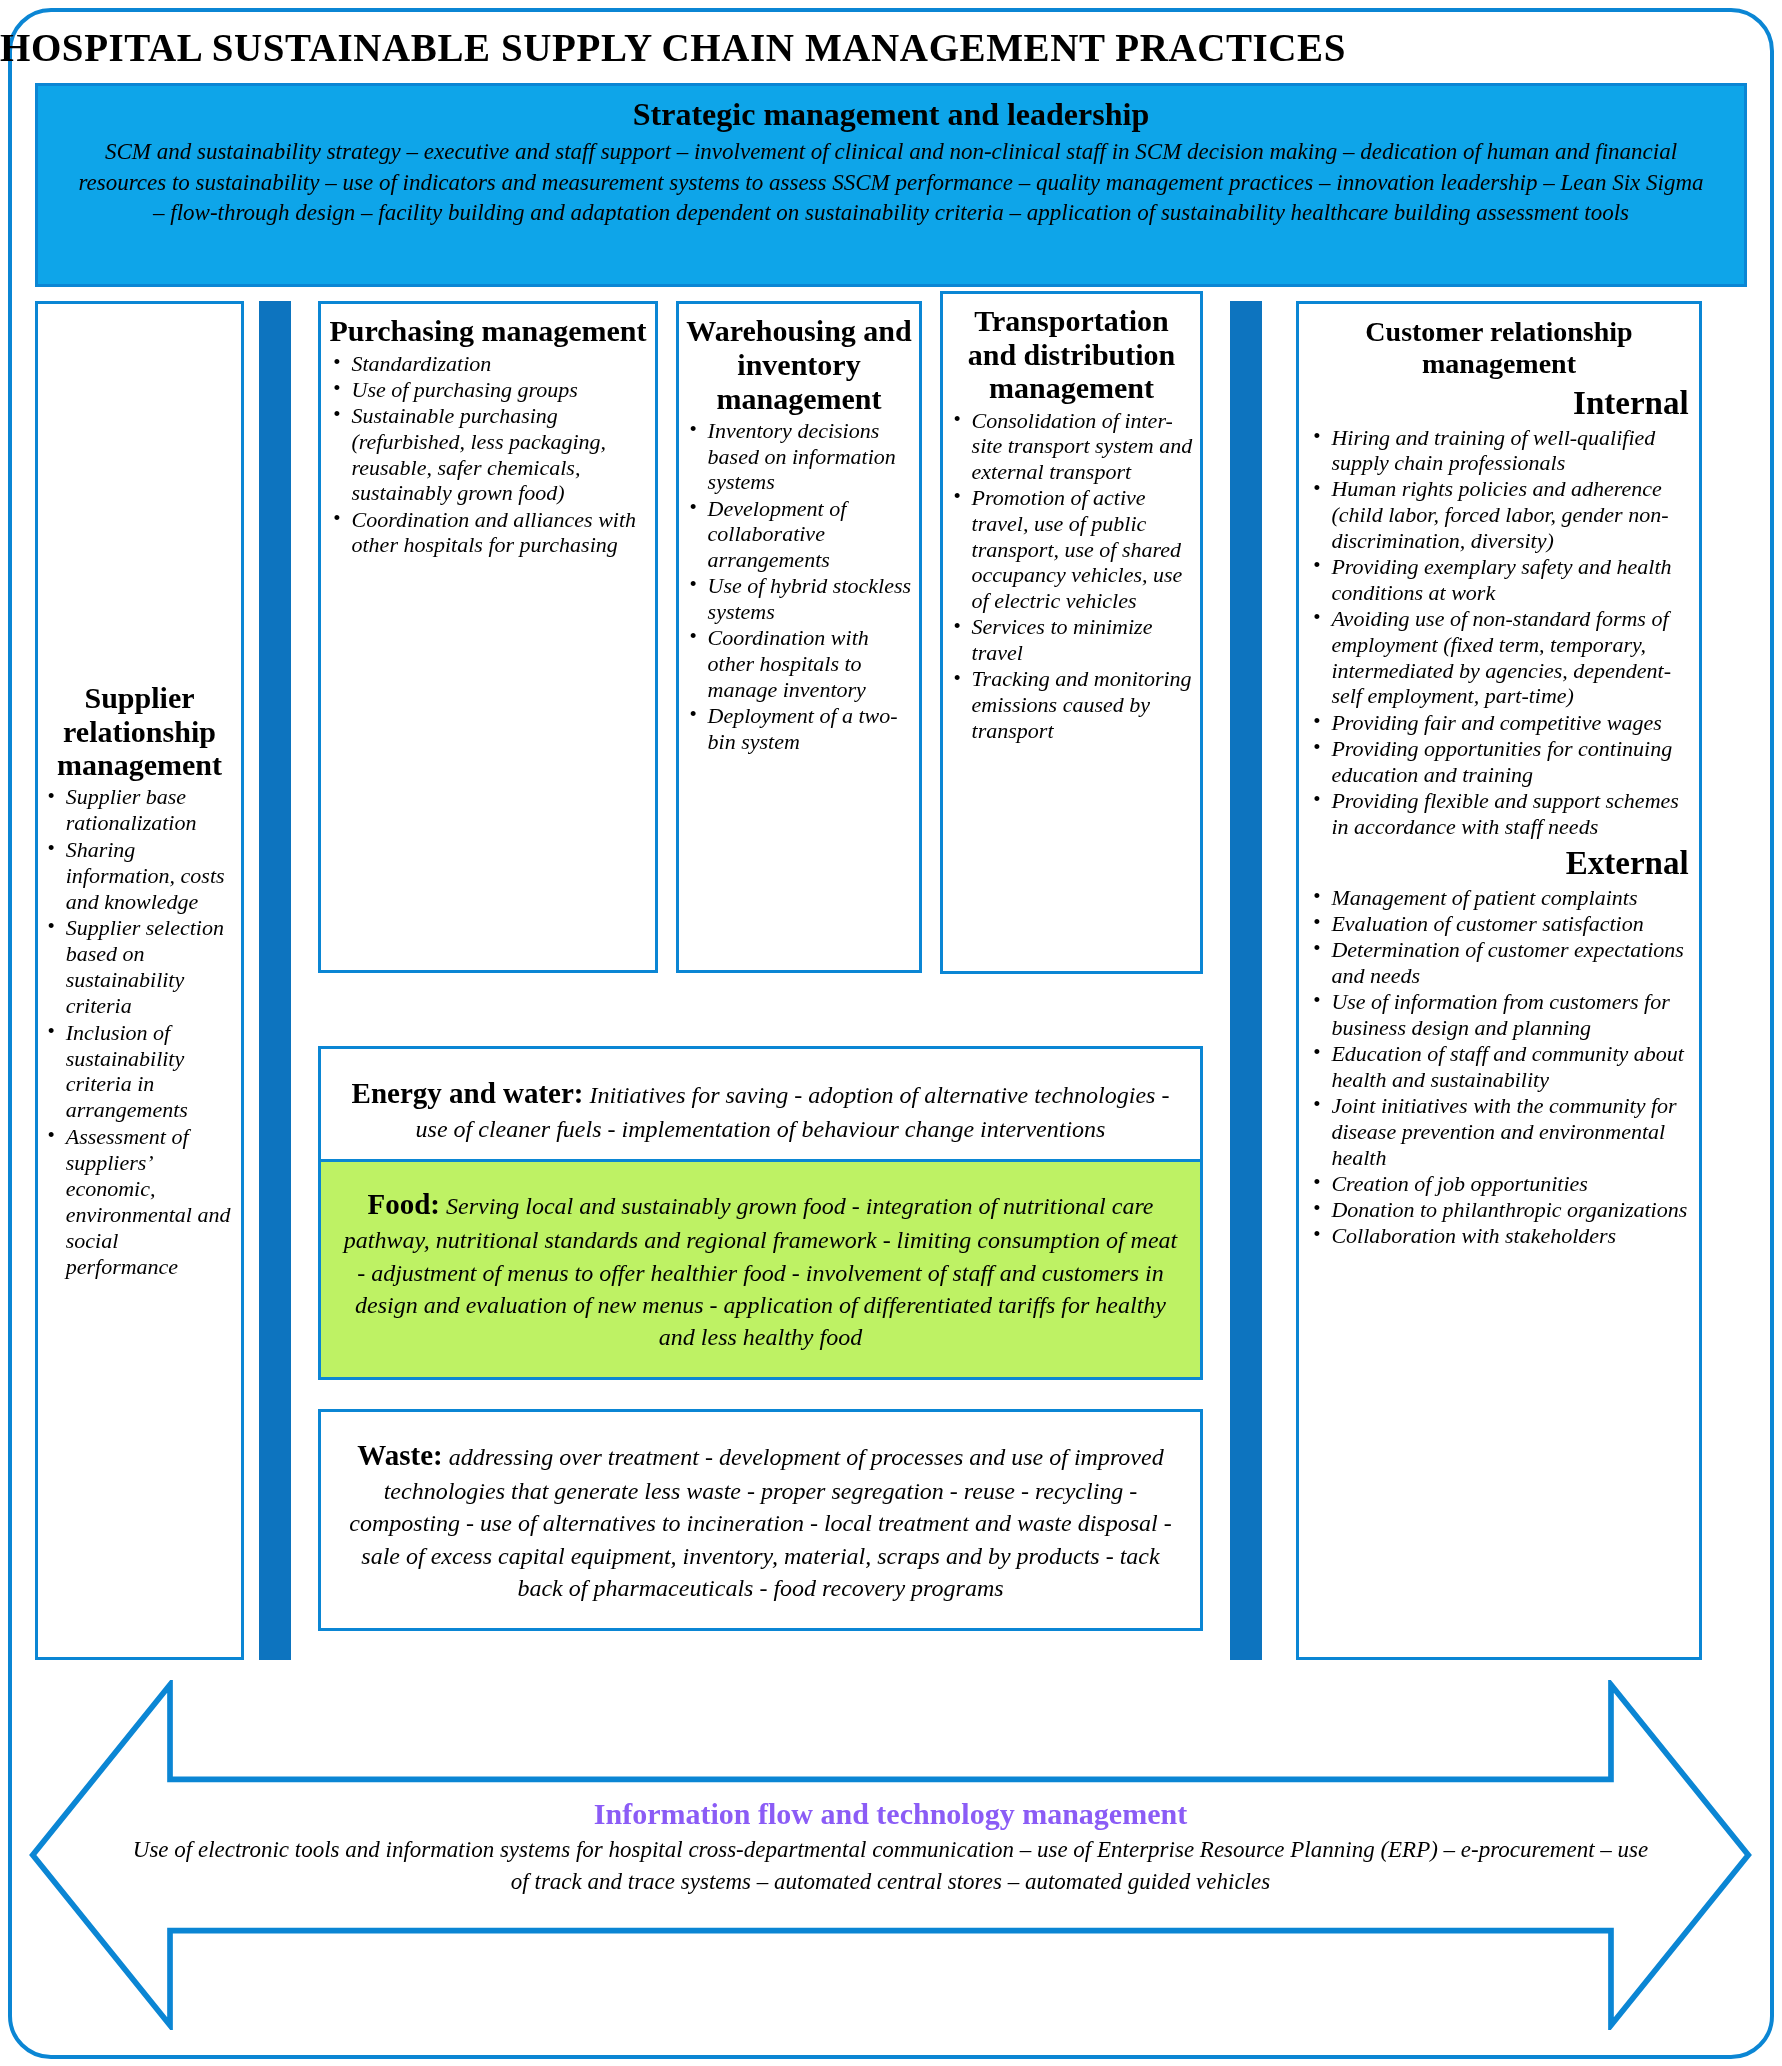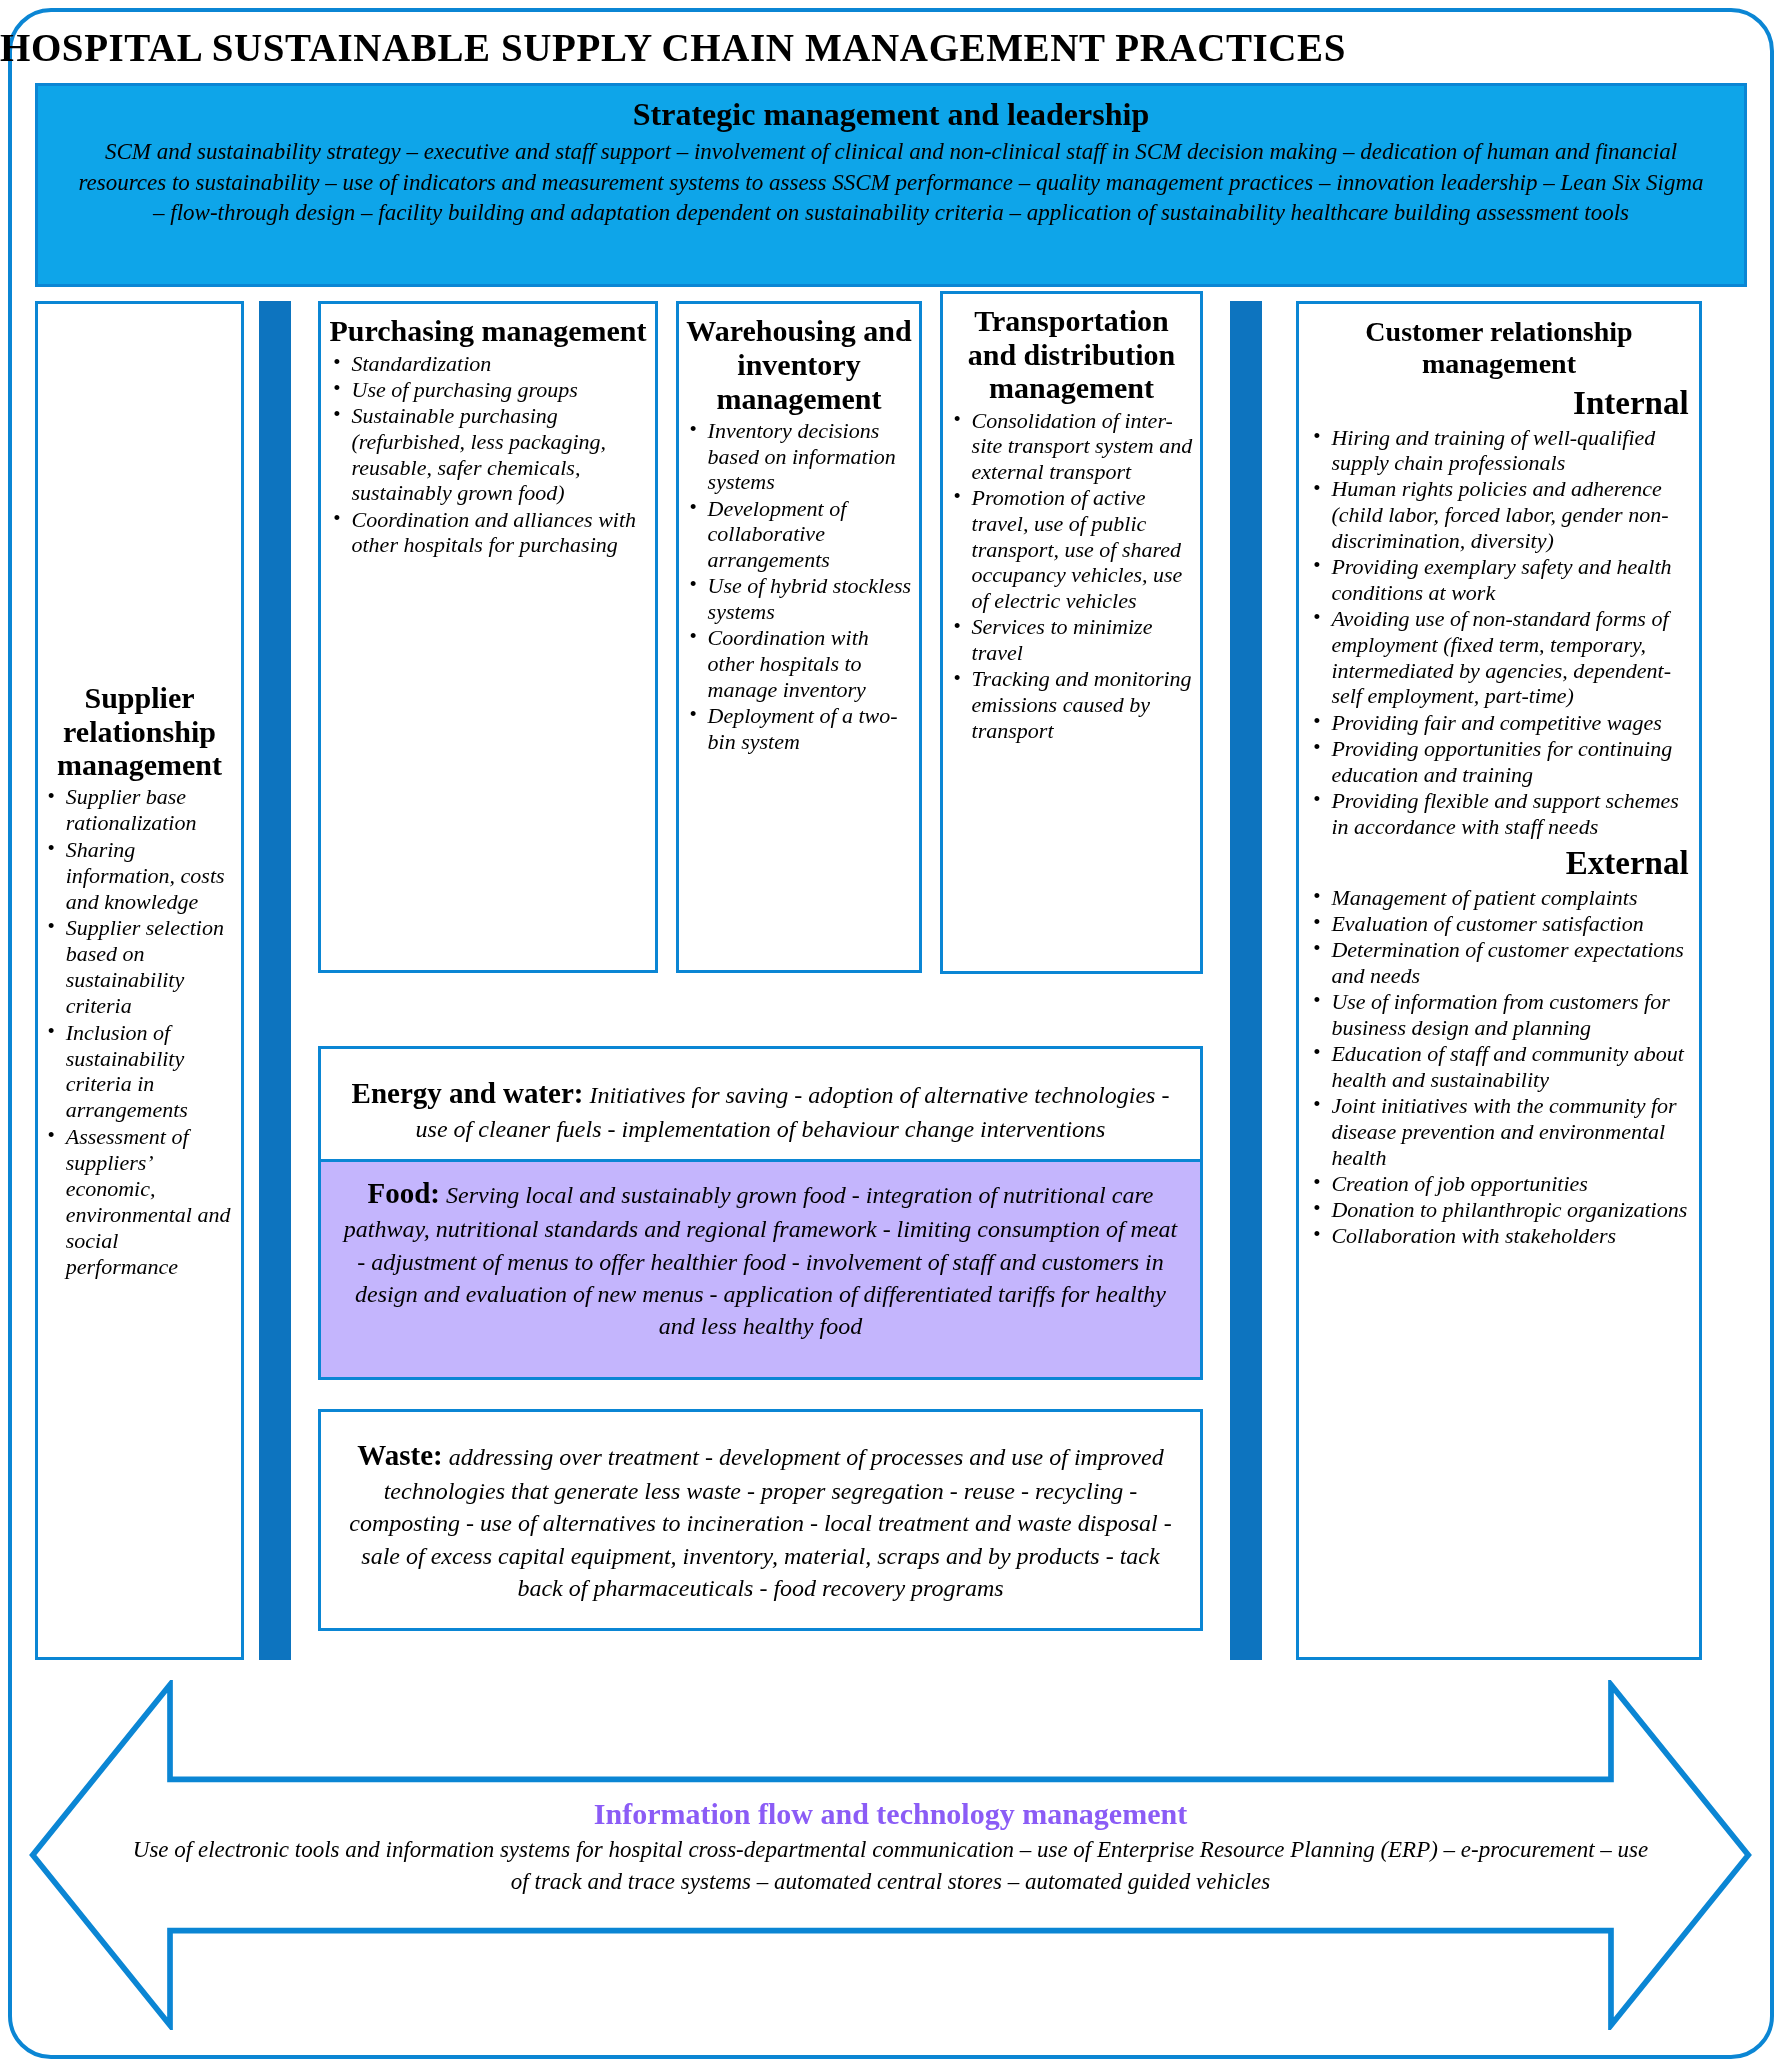--- a/index.html
+++ b/index.html
@@ -162,25 +162,25 @@
     padding: 3.8px 16px;
     margin-top: 44px;
   }
   .box-food {
     position: absolute;
     left: 318px;
     top: 858px;
     width: 885px;
     height: 221px;
     border: 3.3px solid #0b86d4;
-    background: #c4b5fd;
+    background: #bef264;
     display: flex;
-    align-items: flex-start;
+    align-items: center;
     justify-content: center;
-    padding: 12px 21px;
+    padding: 18px 21px;
   }
   .box-waste {
     position: absolute;
     left: 318px;
     top: 1108px;
     width: 885px;
     height: 222px;
     border: 3.3px solid #0b86d4;
     background: #fff;
     display: flex;

